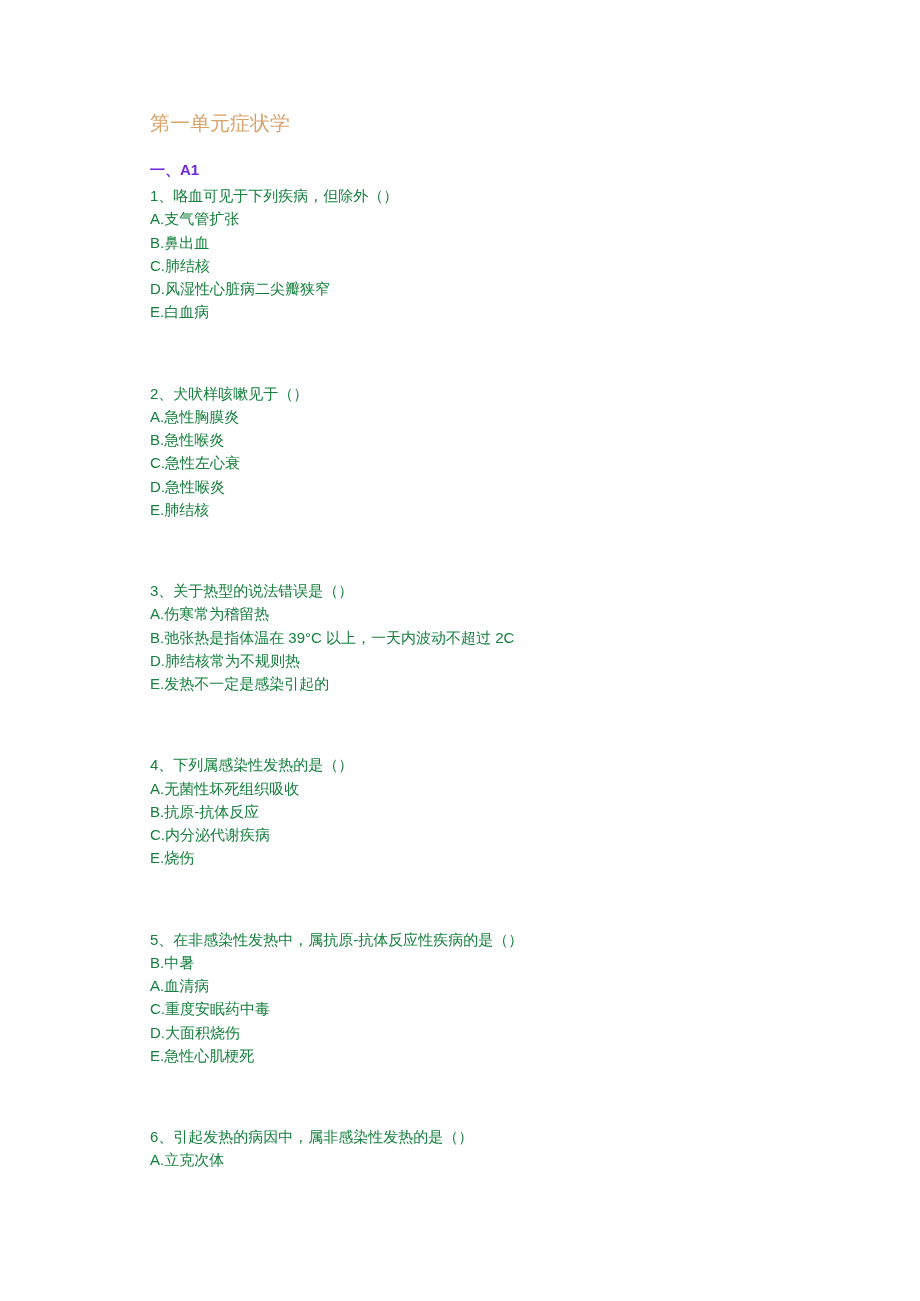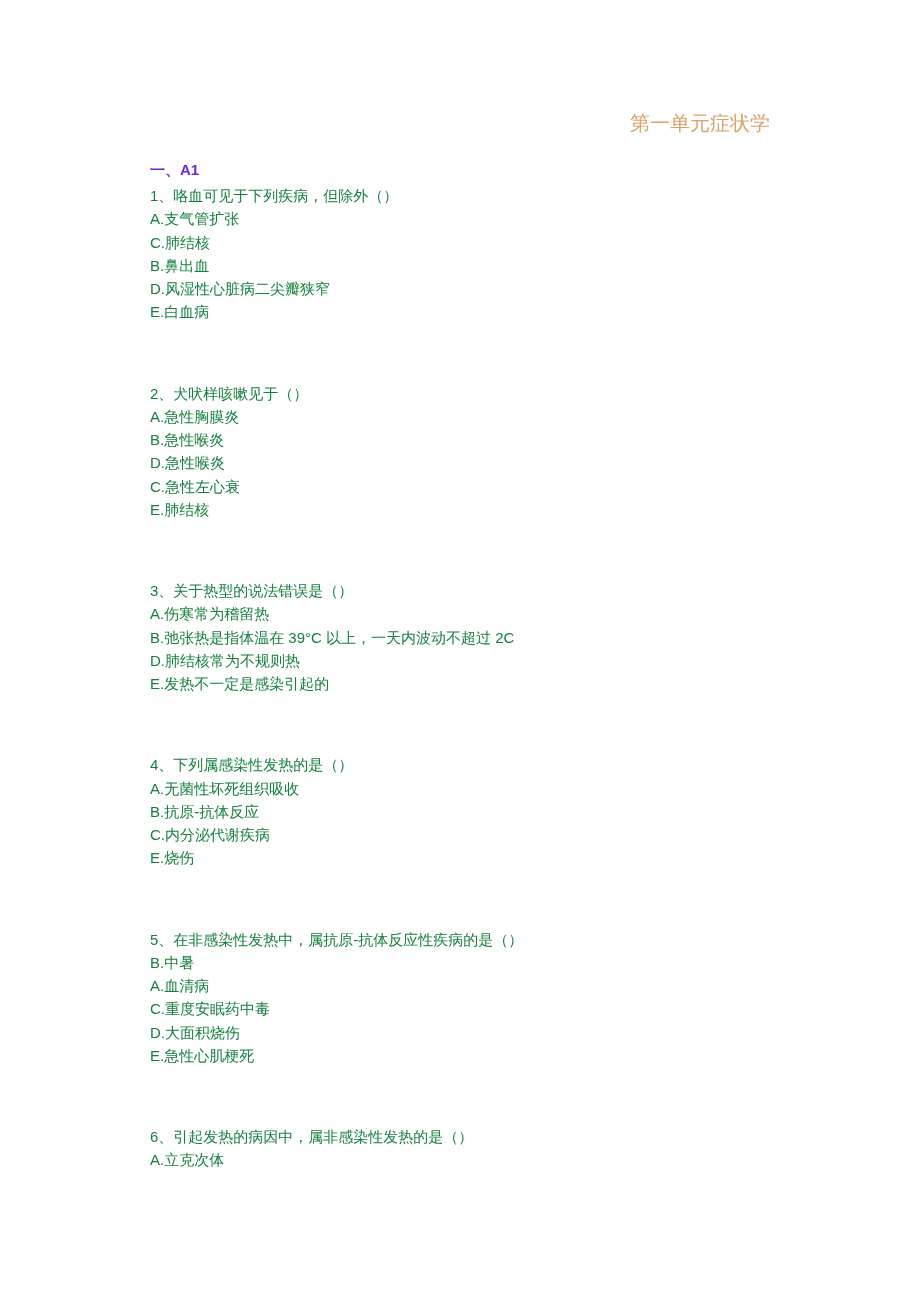--- a/index.html
+++ b/index.html
@@ -4,21 +4,21 @@
 <style>
   * { margin: 0; padding: 0; box-sizing: border-box; }
   body {
     width: 920px;
     min-height: 1301px;
     background: #ffffff;
     font-family: "Microsoft YaHei", "SimSun", Arial, sans-serif;
     padding: 110px 150px 50px 150px;
   }
   .title {
-    text-align: right;
+    text-align: left;
     color: #d9a36a;
     font-size: 20px;
     margin-bottom: 24px;
     font-weight: normal;
   }
   .section-label {
     font-size: 15px;
     font-weight: bold;
     margin-bottom: 4px;
     color: #6d28d9;
@@ -39,31 +39,31 @@
 <body>
 
 <h1 class="title">第一单元症状学</h1>
 
 <div class="section-label">一、A1</div>
 
 <div id="questions-container">
     <div class="question-block">
       <div class="question-text"><span>1、</span><span>咯血可见于下列疾病，但除外（）</span></div>
       <div class="option">A.支气管扩张</div>
+      <div class="option">B.鼻出血</div>
       <div class="option">C.肺结核</div>
-      <div class="option">B.鼻出血</div>
       <div class="option">D.风湿性心脏病二尖瓣狭窄</div>
       <div class="option">E.白血病</div>
     </div>
     <div class="question-block">
       <div class="question-text"><span>2、</span><span>犬吠样咳嗽见于（）</span></div>
       <div class="option">A.急性胸膜炎</div>
       <div class="option">B.急性喉炎</div>
+      <div class="option">C.急性左心衰</div>
       <div class="option">D.急性喉炎</div>
-      <div class="option">C.急性左心衰</div>
       <div class="option">E.肺结核</div>
     </div>
     <div class="question-block">
       <div class="question-text"><span>3、</span><span>关于热型的说法错误是（）</span></div>
       <div class="option">A.伤寒常为稽留热</div>
       <div class="option">B.弛张热是指体温在 39°C 以上，一天内波动不超过 2C</div>
       <div class="option">D.肺结核常为不规则热</div>
       <div class="option">E.发热不一定是感染引起的</div>
     </div>
     <div class="question-block">

